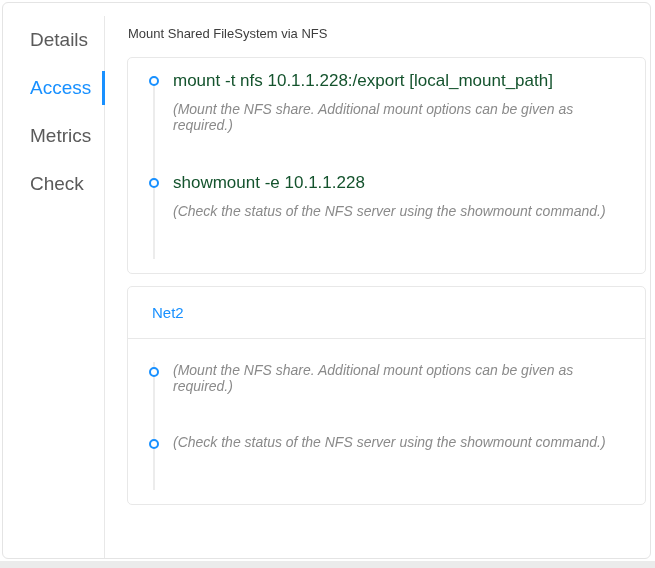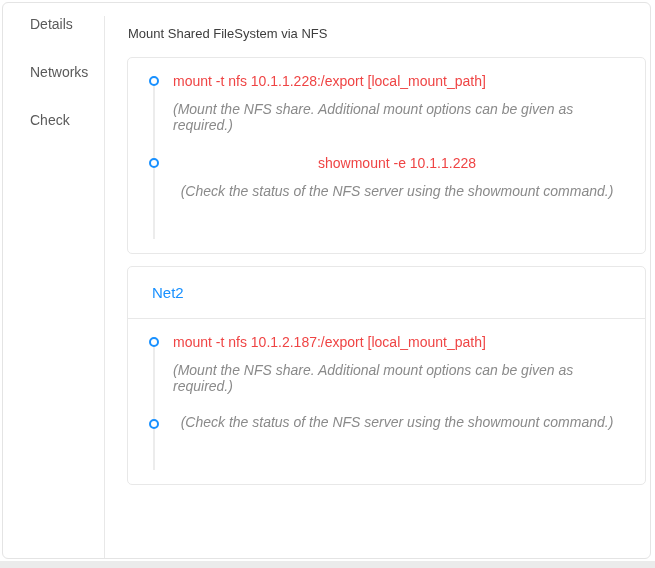--- a/index.html
+++ b/index.html
@@ -40,22 +40,23 @@
   }
   .sidebar-inner {
     margin-top: 13px;
     flex: 1;
     border-right: 1px solid #e8e8e8;
   }
   .side-item {
     position: relative;
     height: 48px;
     display: flex;
+    align-items: center;
     padding-left: 27px;
-    font-size: 14px;
+    font-size: 19px;
     color: #5a5a5a;
     cursor: pointer;
     box-sizing: border-box;
   }
   .side-item.active {
     color: #1890ff;
   }
   .side-item.active::after {
     content: "";
     position: absolute;
@@ -102,58 +103,60 @@
     top: 23px;
     bottom: 14px;
     width: 2px;
     background: #ececec;
   }
   .step {
     position: relative;
     z-index: 1;
   }
   .step + .step {
-    margin-top: 20px;
-    text-align: center;
+    margin-top: 40px;
   }
   .dot {
     position: absolute;
     left: -24px;
     top: 5px;
     width: 6px;
     height: 6px;
     border: 2px solid #1890ff;
     border-radius: 50%;
     background: #ffffff;
   }
   .cmd {
-    font-size: 14px;
+    font-size: 17px;
     line-height: 20px;
-    color: #ef4444;
+    color: #14532d;
   }
   .desc {
     margin-top: 10px;
     font-size: 14px;
     line-height: 16px;
     font-style: italic;
     color: #8a8a8a;
   }
 </style>
 </head>
 <body>
 
 <div class="page">
 
   <div class="sidebar">
     <div class="sidebar-inner">
       <div class="side-item">
           <span>Details</span>
         </div>
+      <div class="side-item active">
+          <span>Access</span>
+        </div>
       <div class="side-item">
-          <span>Networks</span>
+          <span>Metrics</span>
         </div>
       <div class="side-item">
           <span>Check</span>
         </div>
     </div>
   </div>
 
   <div class="content">
     <div class="page-title">Mount Shared FileSystem via NFS</div>
 
@@ -172,21 +175,20 @@
         </div>
       </div>
     </div>
 
     <div class="card">
       <div class="card-header">Net2</div>
       <div class="card-body">
         <div class="tl-line"></div>
         <div class="step">
           <span class="dot"></span>
-          <div class="cmd">mount -t nfs 10.1.2.187:/export [local_mount_path]</div>
           <div class="desc">(Mount the NFS share. Additional mount options can be given as required.)</div>
         </div>
         <div class="step">
           <span class="dot"></span>
           <div class="desc">(Check the status of the NFS server using the showmount command.)</div>
         </div>
       </div>
     </div>
 
   </div>

